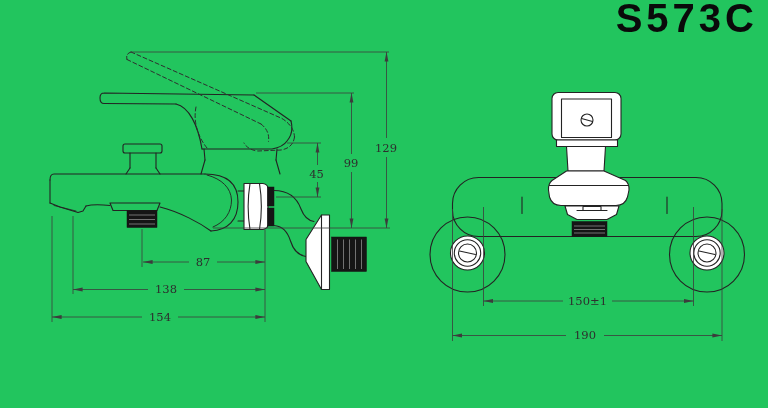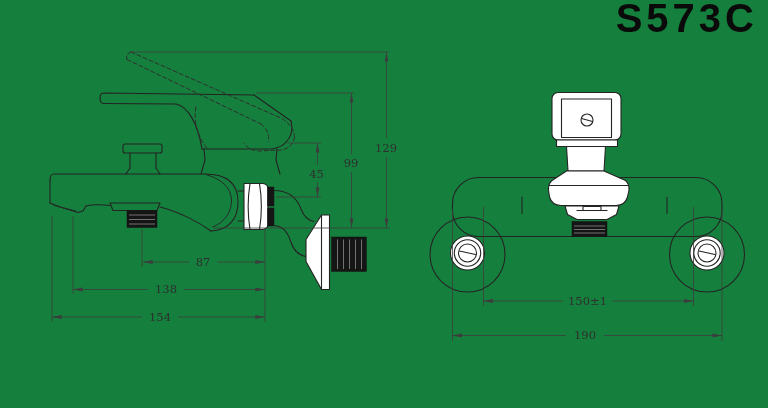--- a/index.html
+++ b/index.html
@@ -1,19 +1,19 @@
 <!DOCTYPE html>
 <html><head>
 <meta charset="utf-8">
 <style>
   html,body{margin:0;padding:0;background:#fff;}
   .canvas{
     position:relative;
     width:768px;height:408px;
-    background:#15803d;
+    background:#22c55e;
     font-family:"DejaVu Serif", serif;
     overflow:hidden;
   }
   .model-title{
     position:absolute;
     top:-4px;right:10px;
     font-family:"Liberation Sans", sans-serif;
     font-weight:bold;
     font-size:40px;
     letter-spacing:4px;

